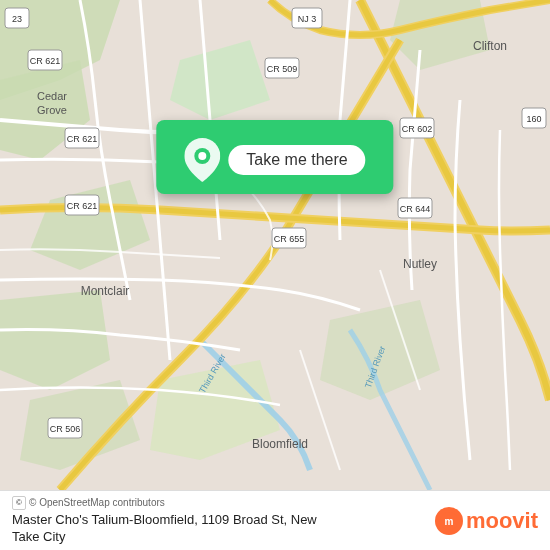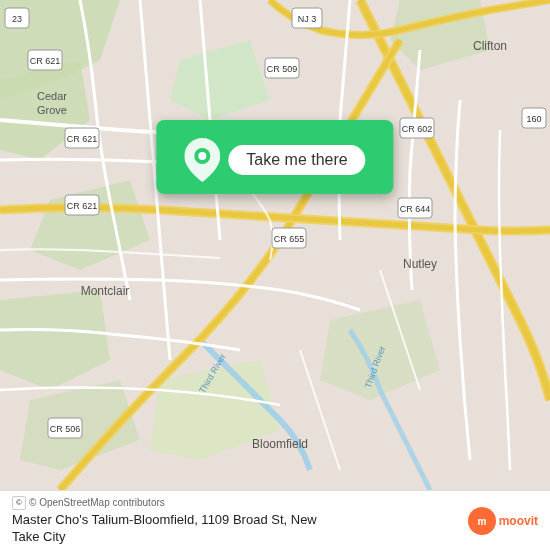--- a/index.html
+++ b/index.html
@@ -127,21 +127,21 @@
       border-radius: 50%;
       display: flex;
       align-items: center;
       justify-content: center;
       color: white;
       font-size: 14px;
       font-weight: bold;
     }
 
     #moovit-text {
-      font-size: 12px;
+      font-size: 22px;
       font-weight: bold;
       color: #FF6B35;
     }
   </style>
 </head>
 <body>
 
 <div id="map-container">
   <svg id="map-svg" viewBox="0 0 550 490" xmlns="http://www.w3.org/2000/svg">
 

